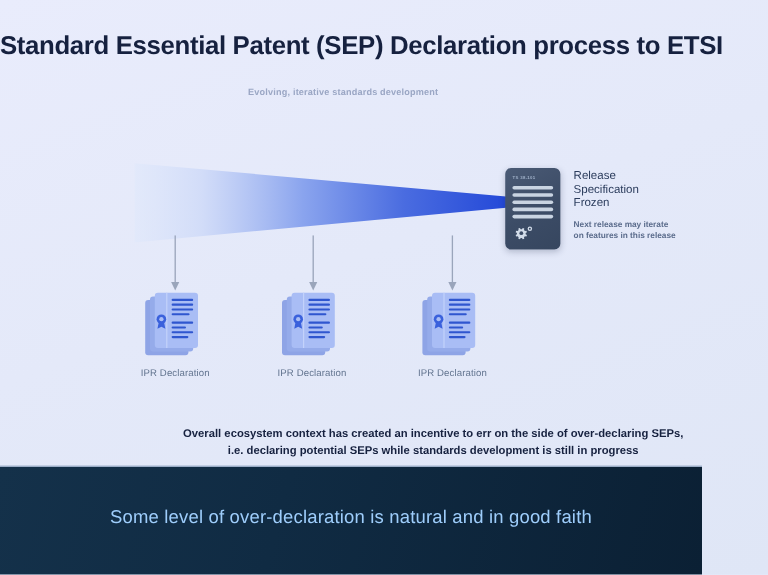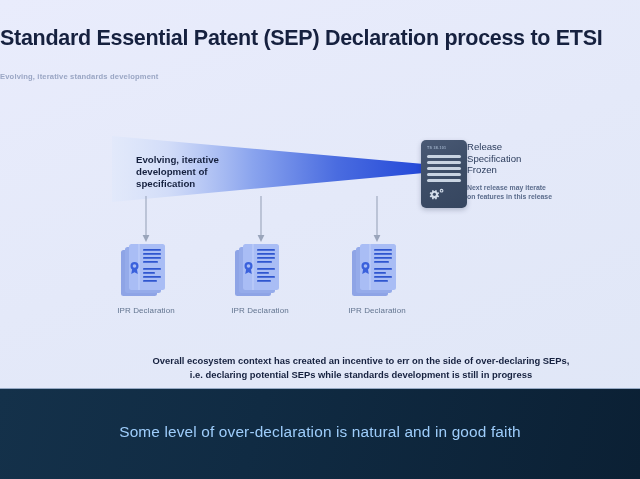--- a/index.html
+++ b/index.html
@@ -20,20 +20,21 @@
     background: linear-gradient(160deg, #e9ecfc 0%, #e4e9f9 45%, #dfe6f6 100%);
     overflow: hidden;
   }
 
   
   .header {
     position: absolute;
     top: 26px;
     left: 0;
     width: 572px;
+    text-align: center;
   }
   .title {
     font-size: 21.5px;
     font-weight: 700;
     letter-spacing: -0.3px;
     color: #16213f;
     white-space: nowrap;
   }
   .subtitle {
     margin-top: 14px;
@@ -70,20 +71,21 @@
     white-space: pre-line;
   }
 
   
   .release-block {
     position: absolute;
     left: 421px;
     top: 140px;
     display: flex;
     align-items: flex-start;
+    gap: 11px;
   }
   .doc-card {
     position: relative;
     width: 46px;
     height: 68px;
     border-radius: 5px;
     background: linear-gradient(150deg, #4a5a75 0%, #3c4c66 55%, #36465f 100%);
     box-shadow: 0 2px 5px rgba(30, 45, 75, 0.25);
     flex: none;
   }
@@ -185,21 +187,21 @@
     color: #16213f;
     white-space: pre-line;
     margin-left: 41px;
   }
 
   
   .footer {
     position: absolute;
     left: 0;
     bottom: 0;
-    width: 640px;
+    width: 585px;
     height: 91px;
     background: linear-gradient(105deg, #14314a 0%, #102b43 40%, #0b2034 100%);
     border-top: 1px solid #95a9c4;
     box-sizing: border-box;
     display: flex;
     align-items: center;
     justify-content: center;
   }
   .footer-text {
     font-size: 15.4px;
@@ -226,23 +228,20 @@
         <linearGradient id="funnelGrad" x1="0" y1="0" x2="1" y2="0">
           <stop offset="0%" stop-color="#dfe8fb" stop-opacity="0.55"></stop>
           <stop offset="18%" stop-color="#cdd9f8" stop-opacity="0.8"></stop>
           <stop offset="45%" stop-color="#8aa4ee"></stop>
           <stop offset="72%" stop-color="#4a6ce0"></stop>
           <stop offset="100%" stop-color="#2348d8"></stop>
         </linearGradient>
       </defs>
       <polygon points="0,0 312,28 312,37 0,66" fill="url(#funnelGrad)"></polygon>
     </svg>
-    <div class="funnel-label">Evolving, iterative
-development of
-specification</div>
   </div>
 
   <div class="release-block">
     <div class="doc-card">
       <div class="doc-tag">TS 38.101</div>
       <div class="doc-line l1"></div>
       <div class="doc-line l2"></div>
       <div class="doc-line l3"></div>
       <div class="doc-line l4"></div>
       <div class="doc-line l5"></div>

